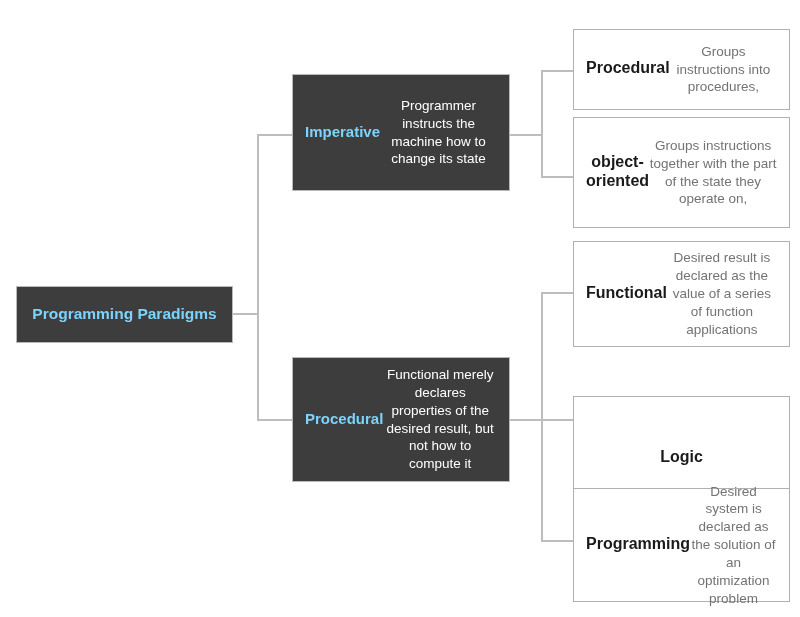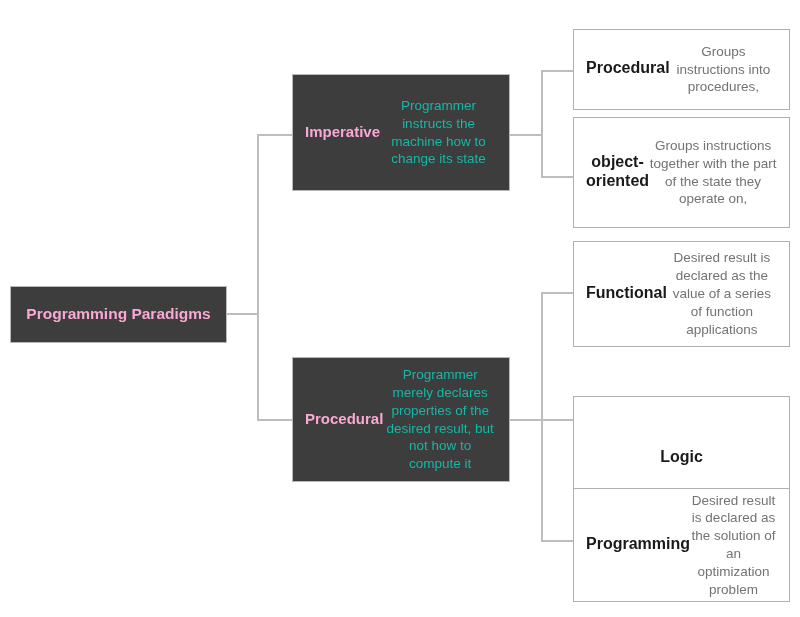--- a/index.html
+++ b/index.html
@@ -36,27 +36,27 @@
   }
   .node.light {
     background: #ffffff;
     border: 1px solid #b0b0b0;
   }
   .node-title {
     font-weight: bold;
     line-height: 1.18;
     margin-bottom: 2px;
   }
-  .node.dark .node-title { color: #f9a8d4; font-size: 15px; }
+  .node.dark .node-title { color: #7dd3fc; font-size: 15px; }
   .node.light .node-title { color: #1a1a1a; font-size: 16px; }
   .node-desc {
     line-height: 1.32;
     font-size: 13.5px;
   }
-  .node.dark .node-desc { color: #14b8a6; }
+  .node.dark .node-desc { color: #ffffff; }
   .node.light .node-desc { color: #737373; }
 
   #root-node .node-title {
     font-size: 15.5px;
     margin-bottom: 0;
   }
 
   .connector {
     position: absolute;
     background: #bdbdbd;
@@ -78,32 +78,32 @@
   <div class="connector v" style="left:541px; top:70px; height:108px;"></div>
   <div class="connector h" style="left:541px; top:70px; width:33px;"></div>
   <div class="connector h" style="left:541px; top:176px; width:33px;"></div>
 
   <div class="connector h" style="left:510px; top:419px; width:32px;"></div>
   <div class="connector v" style="left:541px; top:292px; height:249px;"></div>
   <div class="connector h" style="left:541px; top:292px; width:33px;"></div>
   <div class="connector h" style="left:541px; top:419px; width:33px;"></div>
   <div class="connector h" style="left:541px; top:540px; width:33px;"></div>
 
-  <div class="node dark" id="root-node" style="left:10px; top:286px; width:217px; height:57px;">
+  <div class="node dark" id="root-node" style="left:16px; top:286px; width:217px; height:57px;">
     <div class="node-title">Programming Paradigms</div>
   </div>
 
   <div class="node dark" style="left:292px; top:74px; width:218px; height:117px;">
     <div class="node-title">Imperative</div>
     <div class="node-desc">Programmer instructs the machine how to change its state</div>
   </div>
 
   <div class="node dark" style="left:292px; top:357px; width:218px; height:125px;">
     <div class="node-title">Procedural</div>
-    <div class="node-desc">Programmer merely declares properties of the desired result, but not how to compute it</div>
+    <div class="node-desc">Functional merely declares properties of the desired result, but not how to compute it</div>
   </div>
 
   <div class="node light" style="left:573px; top:29px; width:217px; height:81px;">
     <div class="node-title">Procedural</div>
     <div class="node-desc">Groups instructions into procedures,</div>
   </div>
 
   <div class="node light" style="left:573px; top:117px; width:217px; height:111px;">
     <div class="node-title">object-oriented</div>
     <div class="node-desc">Groups instructions together with the part of the state they operate on,</div>
@@ -113,16 +113,16 @@
     <div class="node-title">Functional</div>
     <div class="node-desc">Desired result is declared as the value of a series of function applications</div>
   </div>
 
   <div class="node light" style="left:573px; top:355px; width:217px; height:125px;margin-top:41px;">
     <div class="node-title">Logic</div>
   </div>
 
   <div class="node light" style="left:573px; top:488px; width:217px; height:114px;">
     <div class="node-title">Programming</div>
-    <div class="node-desc">Desired result is declared as the solution of an optimization problem</div>
+    <div class="node-desc">Desired system is declared as the solution of an optimization problem</div>
   </div>
 
 </div>
 
 </body></html>

